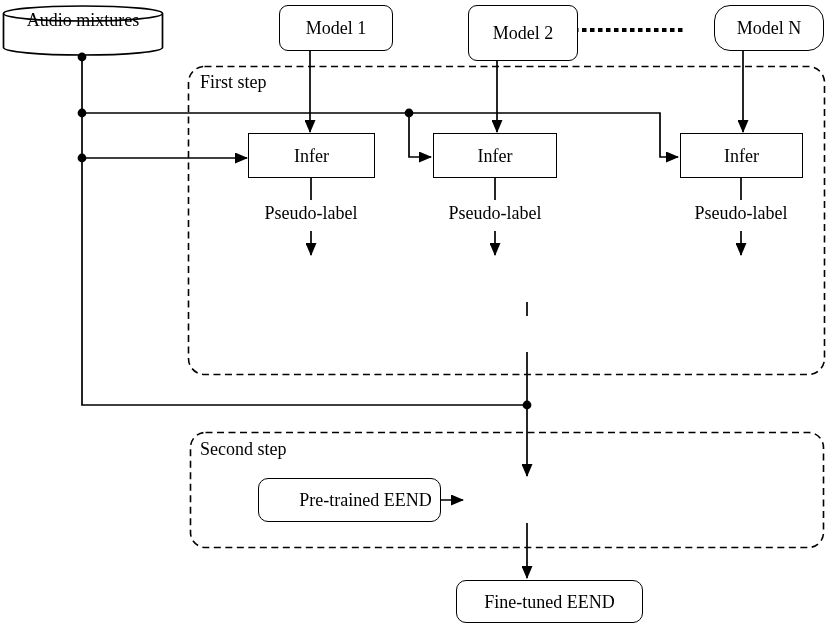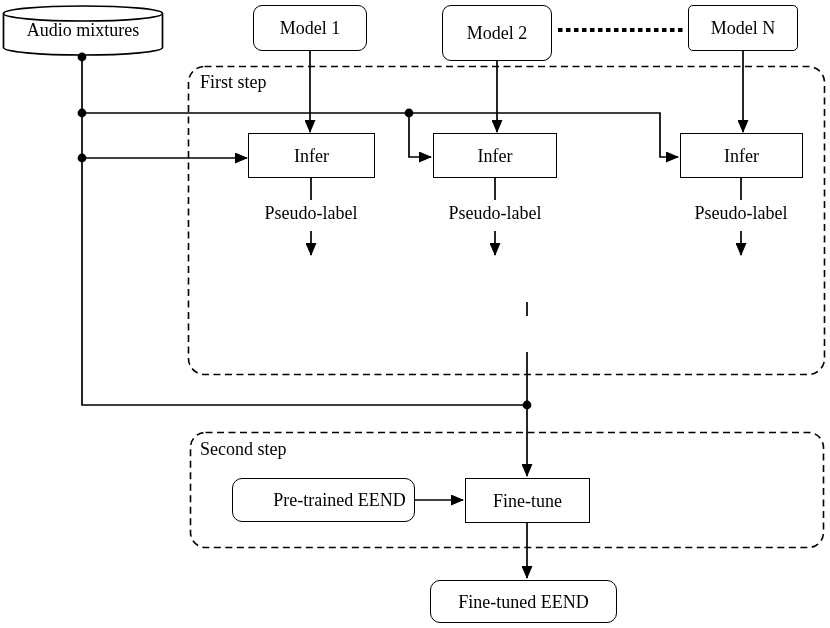--- a/index.html
+++ b/index.html
@@ -26,21 +26,21 @@
     box-sizing: border-box;
     background: #ffffff;
     border: 1.7px solid #000000;
     display: flex;
     align-items: center;
     justify-content: center;
     font-size: 18px;
     line-height: 1;
     white-space: nowrap;
   }
-  .node.rounded { border-radius: 10px; }
+  .node.rounded { border-radius: 10px; margin-left: 26px; }
   .freelabel {
     position: absolute;
     font-size: 18px;
     line-height: 20px;
     white-space: nowrap;
   }
   .centered { transform: translateX(-50%); text-align: right; }
 </style>
 </head>
 <body>
@@ -92,29 +92,29 @@
     <circle cx="82" cy="57" r="4.4" fill="#000000"></circle>
     <circle cx="82" cy="113" r="4.4" fill="#000000"></circle>
     <circle cx="82" cy="158" r="4.4" fill="#000000"></circle>
     <circle cx="409" cy="113" r="4.4" fill="#000000"></circle>
     <circle cx="527" cy="405" r="4.4" fill="#000000"></circle>
   </svg>
 
   <div class="freelabel" style="left:200px; top:72px;">First step</div>
   <div class="freelabel" style="left:200px; top:439px;">Second step</div>
 
-  <div class="freelabel" style="left:3px; top:20px; width:160px; text-align:center;">Audio mixtures</div>
+  <div class="freelabel" style="left:3px; top:10px; width:160px; text-align:center;">Audio mixtures</div>
 
   <div class="node rounded" style="left:253px; top:5px; width:114px; height:46px; border-radius:9px;">
     <span>Model 1</span>
   </div>
   <div class="node rounded" style="left:442px; top:5px; width:110px; height:56px; border-radius:9px;">
     <span>Model 2</span>
   </div>
-  <div class="node rounded" style="left:688px; top:5px; width:110px; height:46px; border-radius:5px;">
+  <div class="node rounded" style="left:688px; top:5px; width:110px; height:46px; border-radius:16px;">
     <span>Model N</span>
   </div>
 
   <div class="node" style="left:248px; top:133px; width:127px; height:45px;">
     <span>Infer</span>
   </div>
   <div class="node" style="left:433px; top:133px; width:124px; height:45px;">
     <span>Infer</span>
   </div>
   <div class="node" style="left:680px; top:133px; width:123px; height:45px;">
@@ -123,21 +123,18 @@
 
   <div class="freelabel centered" style="left:311px; top:203px;">Pseudo-label</div>
   <div class="freelabel centered" style="left:495px; top:203px;">Pseudo-label</div>
   <div class="freelabel centered" style="left:741px; top:203px;">Pseudo-label</div>
 
 
 
   <div class="node rounded" style="left:232px; top:478px; width:183px; height:44px;padding-left:32px;">
     <span>Pre-trained EEND</span>
   </div>
-  <div class="node" style="left:465px; top:478px; width:125px; height:45px;">
-    <span>Fine-tune</span>
-  </div>
 
   <div class="node rounded" style="left:430px; top:580px; width:187px; height:43px;text-align:center;">
     <span>Fine-tuned EEND</span>
   </div>
 
 </div>
 
 </body></html>

